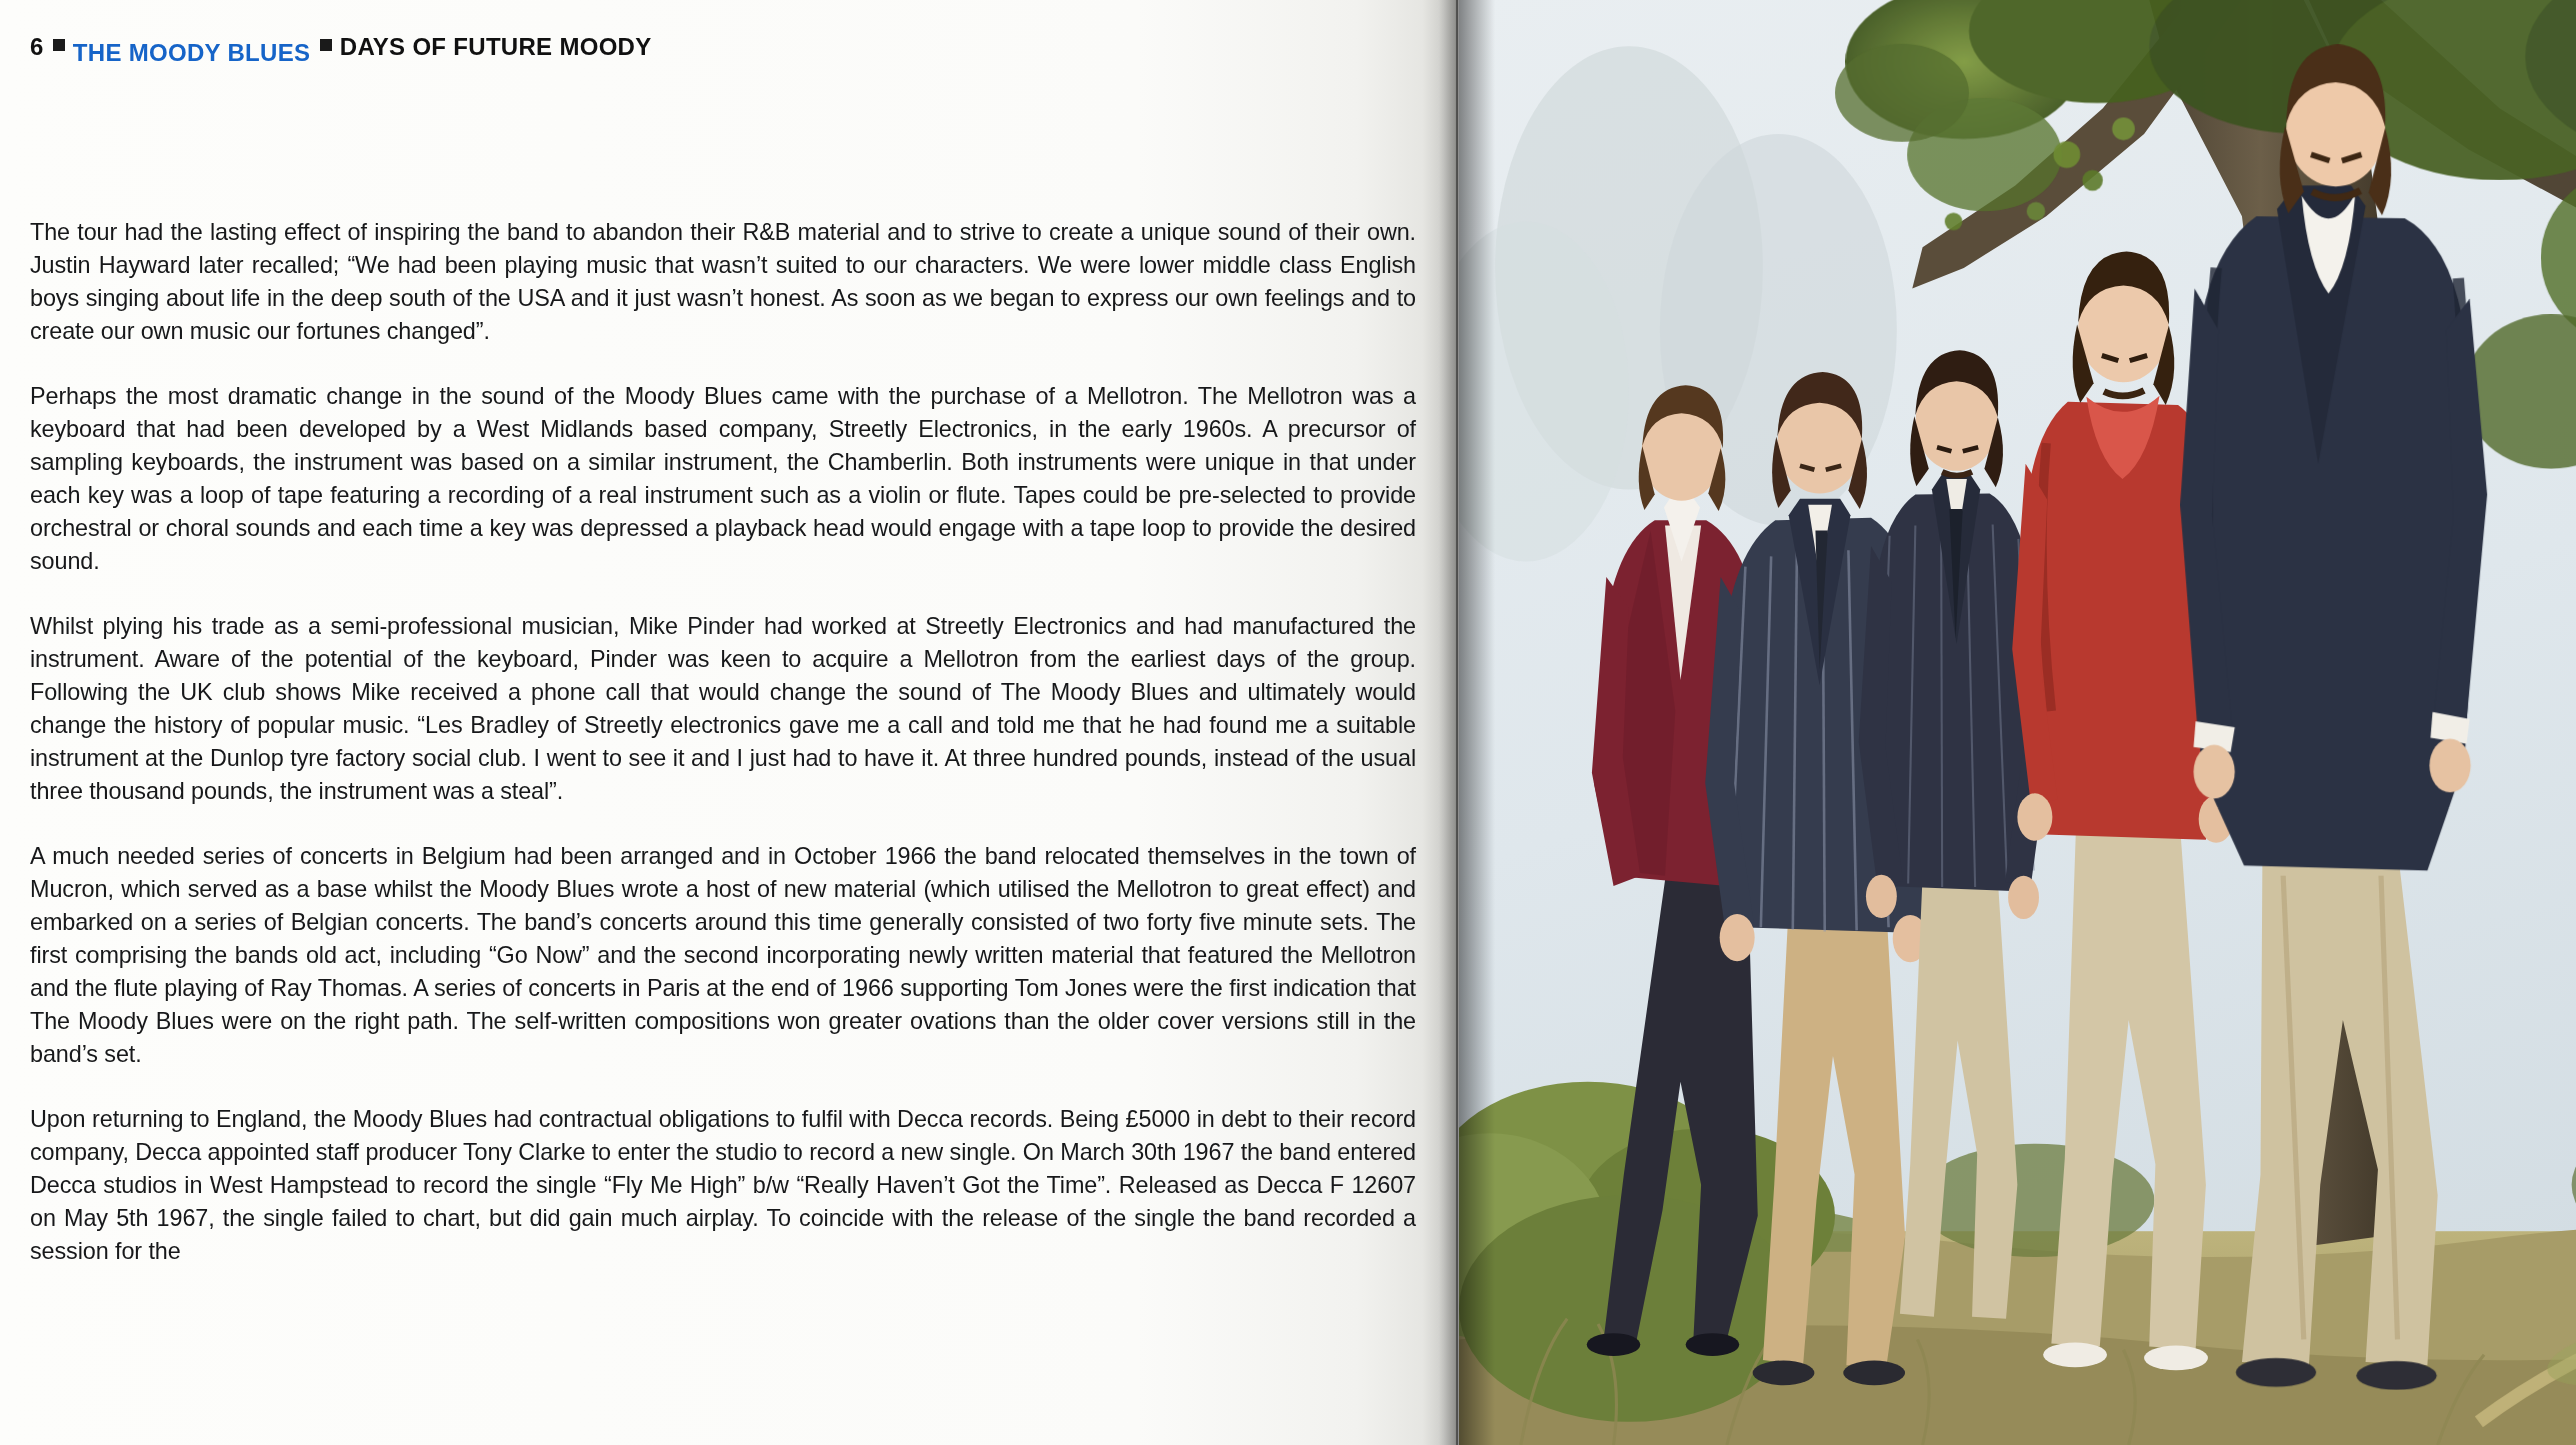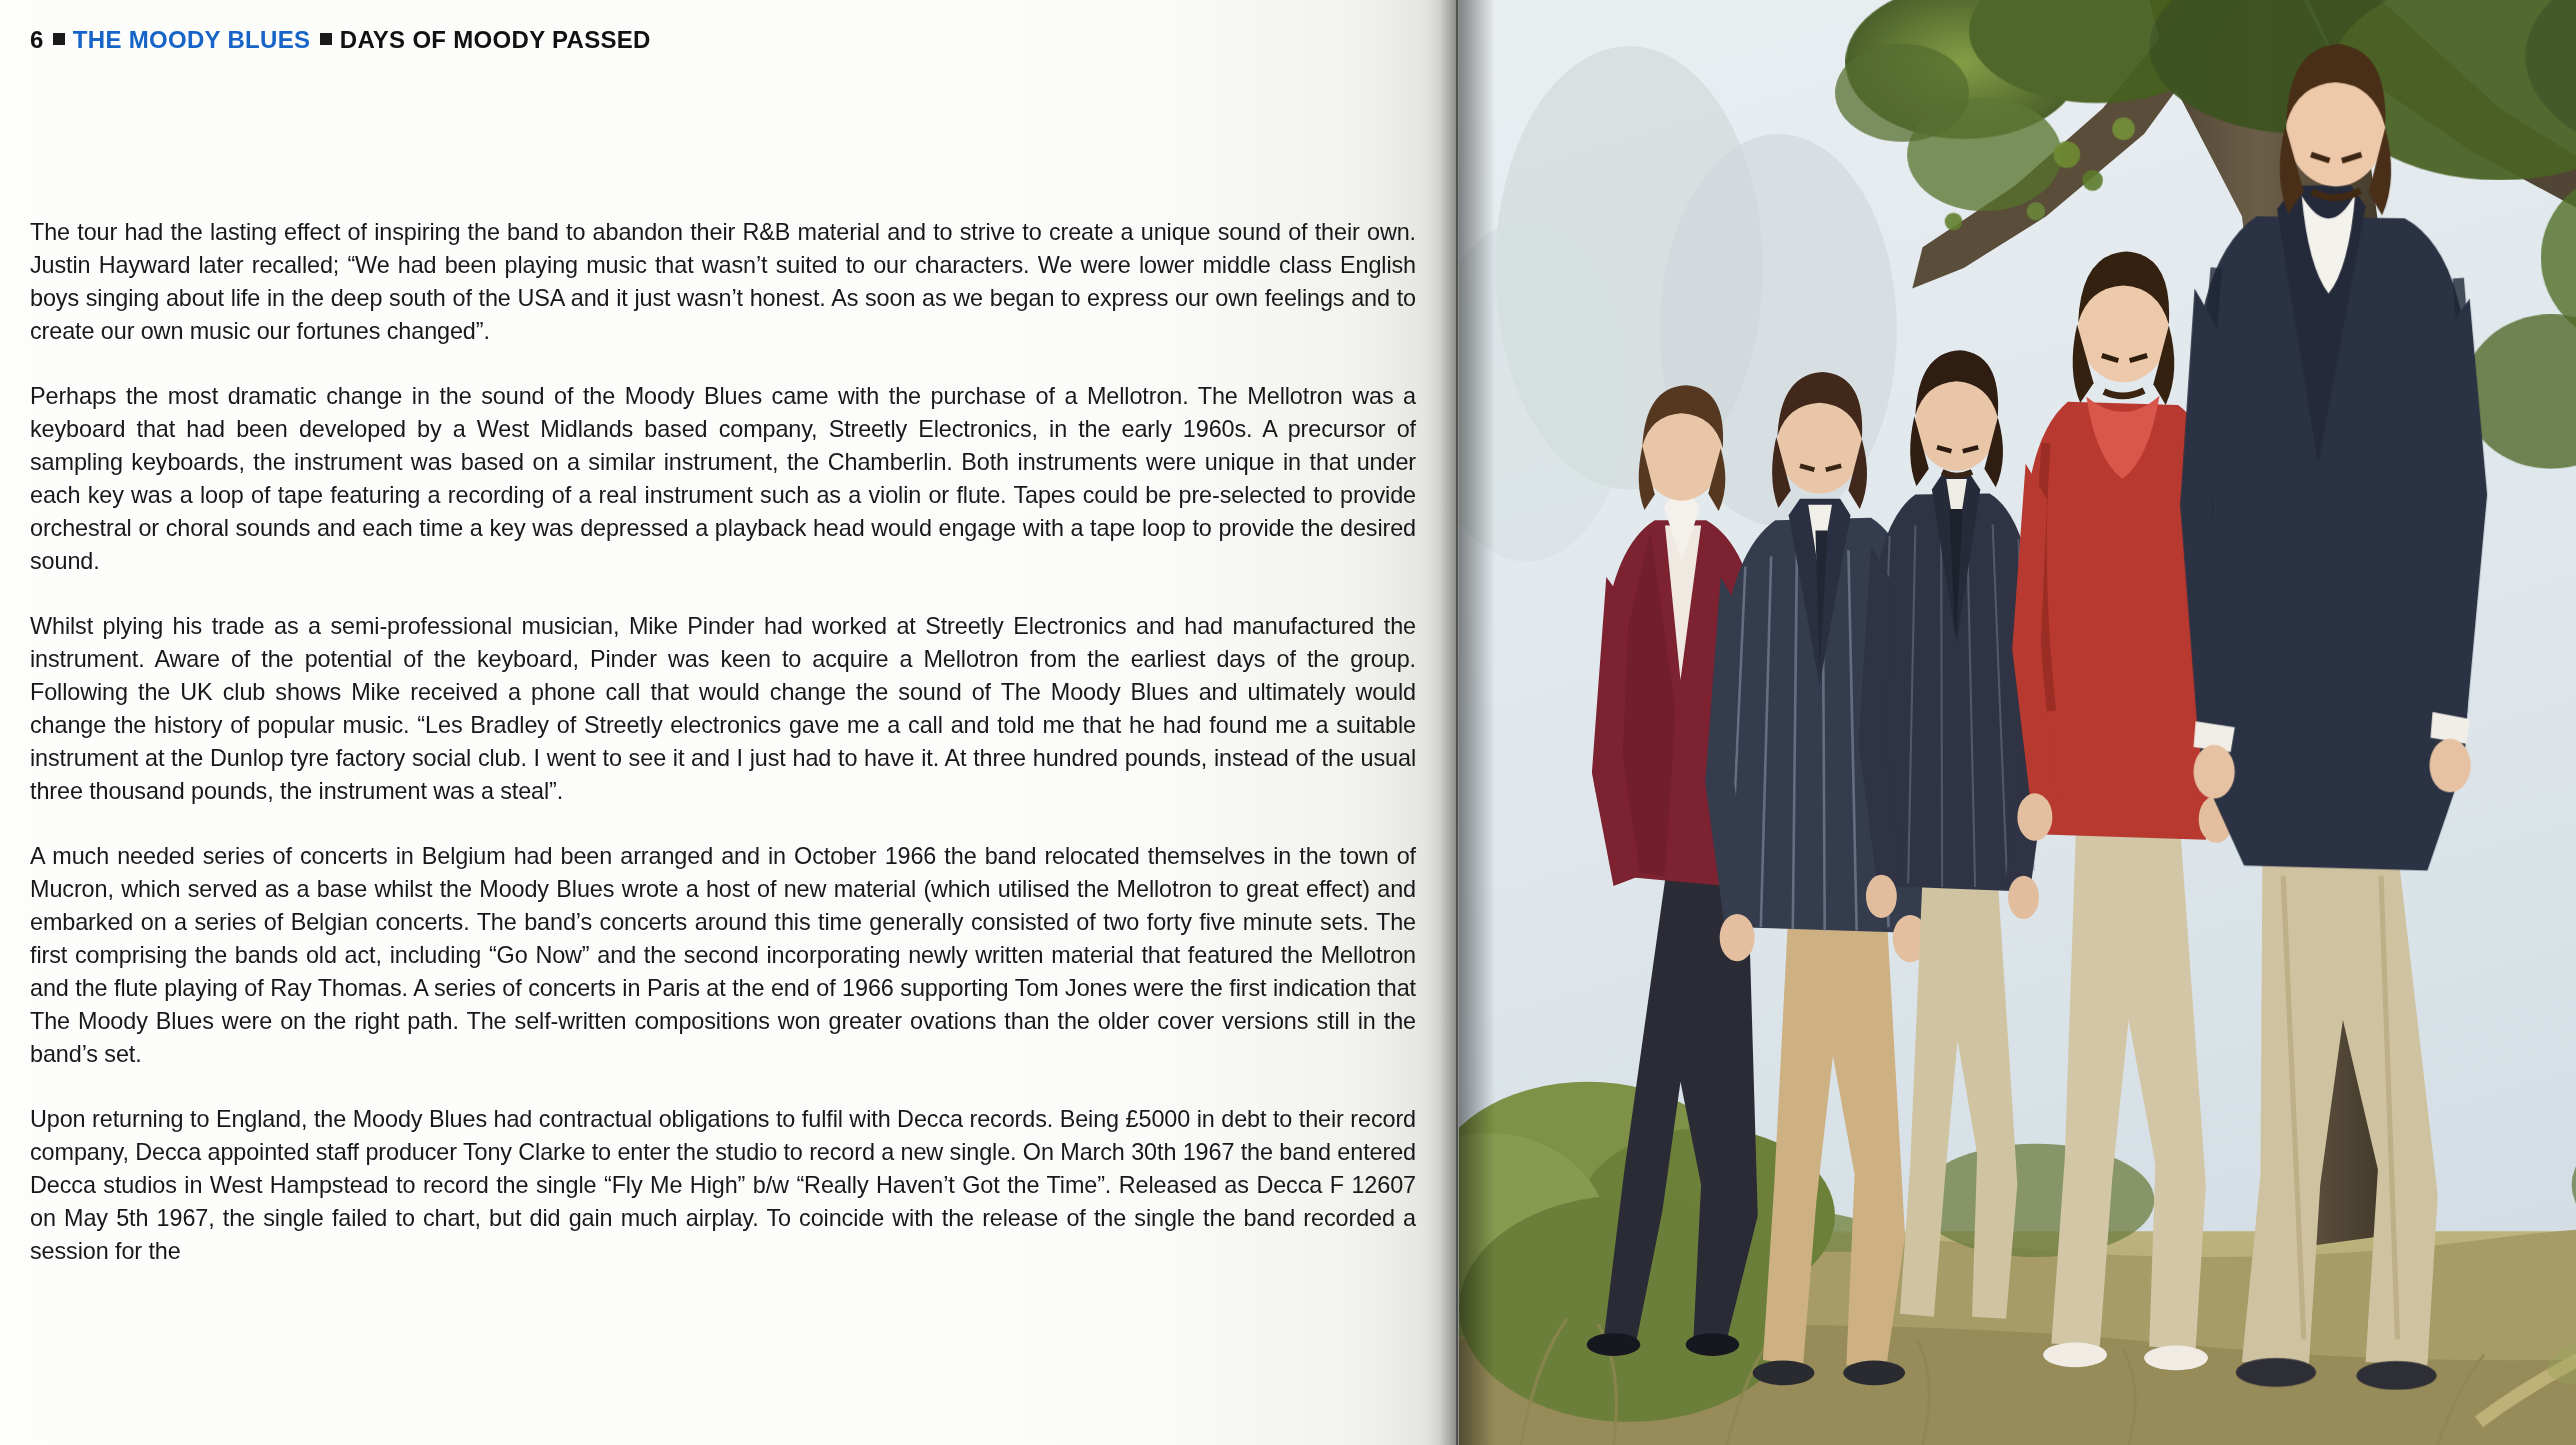--- a/index.html
+++ b/index.html
@@ -48,20 +48,21 @@
     background: #1a1a1a;
     margin: 0 8.2px 0 9.3px;
     position: relative;
     top: -1.5px;
   }
   .header .band {
     font-size: 24px;
     font-weight: bold;
     color: #1664c8;
     letter-spacing: 0.3px;
+    margin-top: 13px;
   }
   .header .album {
     font-size: 24px;
     font-weight: bold;
     color: #111111;
     letter-spacing: 0.3px;
   }
   .body-copy {
     position: absolute;
     left: 30px;
@@ -120,21 +121,21 @@
 
 <div class="page">
 
   <div class="text-page">
 
     <div class="header">
       <span class="folio">6</span>
       <span class="sq"></span>
       <span class="band">THE MOODY BLUES</span>
       <span class="sq"></span>
-      <span class="album">DAYS OF MOODY PASSED</span>
+      <span class="album">DAYS OF FUTURE MOODY</span>
     </div>
 
     <div class="body-copy">
       <p>The tour had the lasting effect of inspiring the band to abandon their R&amp;B material and to strive to create a unique sound of their own. Justin Hayward later recalled; “We had been playing music that wasn’t suited to our characters. We were lower middle class English boys singing about life in the deep south of the USA and it just wasn’t honest. As soon as we began to express our own feelings and to create our own music our fortunes changed”.</p>
       <p>Perhaps the most dramatic change in the sound of the Moody Blues came with the purchase of a Mellotron. The Mellotron was a keyboard that had been developed by a West Midlands based company, Streetly Electronics, in the early 1960s. A precursor of sampling keyboards, the instrument was based on a similar instrument, the Chamberlin. Both instruments were unique in that under each key was a loop of tape featuring a recording of a real instrument such as a violin or flute. Tapes could be pre-selected to provide orchestral or choral sounds and each time a key was depressed a playback head would engage with a tape loop to provide the desired sound.</p>
       <p>Whilst plying his trade as a semi-professional musician, Mike Pinder had worked at Streetly Electronics and had manufactured the instrument. Aware of the potential of the keyboard, Pinder was keen to acquire a Mellotron from the earliest days of the group. Following the UK club shows Mike received a phone call that would change the sound of The Moody Blues and ultimately would change the history of popular music. “Les Bradley of Streetly electronics gave me a call and told me that he had found me a suitable instrument at the Dunlop tyre factory social club. I went to see it and I just had to have it. At three hundred pounds, instead of the usual three thousand pounds, the instrument was a steal”.</p>
       <p>A much needed series of concerts in Belgium had been arranged and in October 1966 the band relocated themselves in the town of Mucron, which served as a base whilst the Moody Blues wrote a host of new material (which utilised the Mellotron to great effect) and embarked on a series of Belgian concerts. The band’s concerts around this time generally consisted of two forty five minute sets. The first comprising the bands old act, including “Go Now” and the second incorporating newly written material that featured the Mellotron and the flute playing of Ray Thomas. A series of concerts in Paris at the end of 1966 supporting Tom Jones were the first indication that The Moody Blues were on the right path. The self-written compositions won greater ovations than the older cover versions still in the band’s set.</p>
       <p>Upon returning to England, the Moody Blues had contractual obligations to fulfil with Decca records. Being £5000 in debt to their record company, Decca appointed staff producer Tony Clarke to enter the studio to record a new single. On March 30th 1967 the band entered Decca studios in West Hampstead to record the single “Fly Me High” b/w “Really Haven’t Got the Time”. Released as Decca F 12607 on May 5th 1967, the single failed to chart, but did gain much airplay. To coincide with the release of the single the band recorded a session for the</p>
     </div>
   </div>

